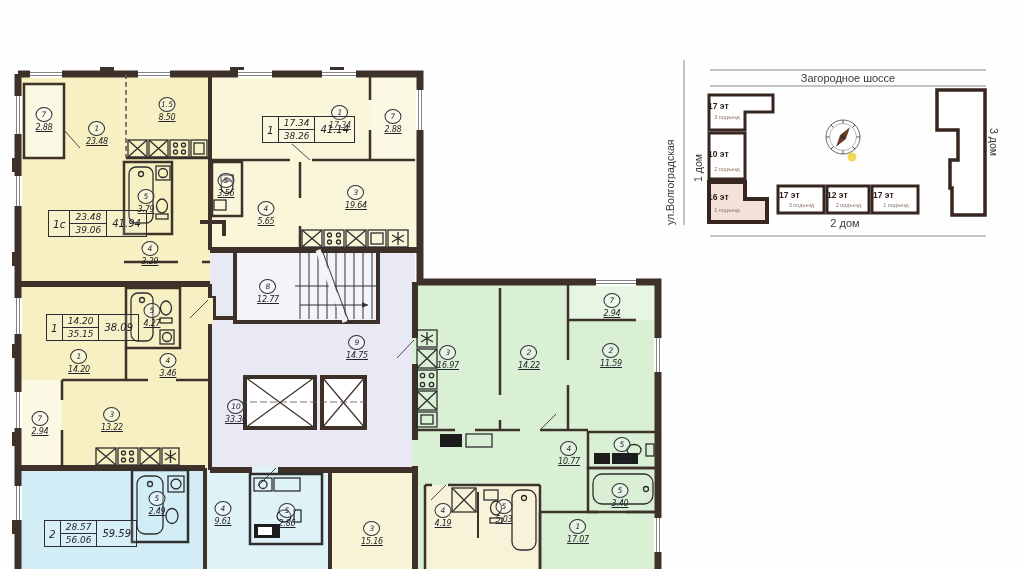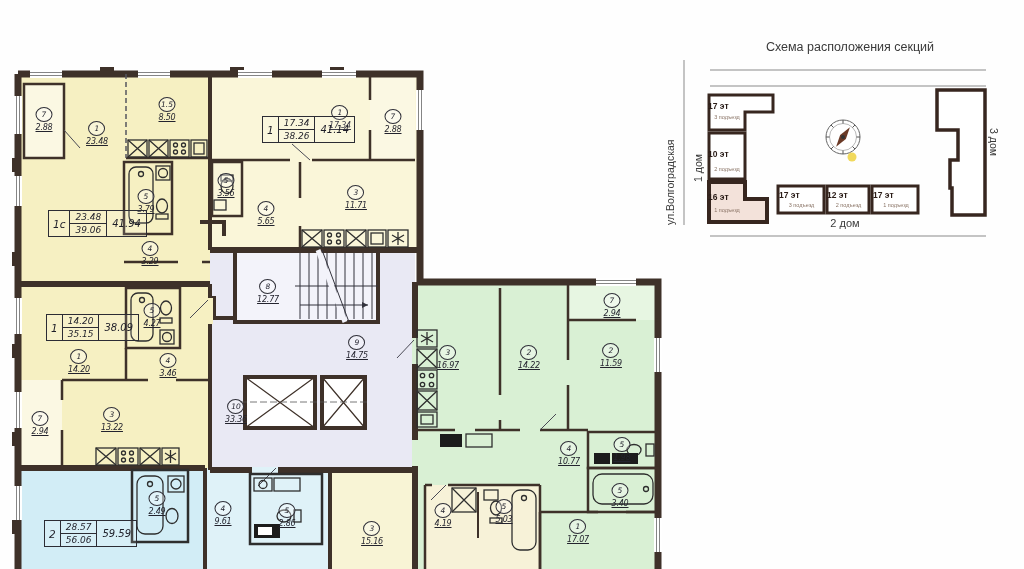--- a/index.html
+++ b/index.html
@@ -321,21 +321,21 @@
 </svg>
 
 <div class="rl" style="left:44px;top:104px"><span class="rn">7</span><span class="ra">2.88</span></div>
 <div class="rl" style="left:97px;top:118px"><span class="rn">1</span><span class="ra">23.48</span></div>
 <div class="rl" style="left:167px;top:94px"><span class="rn">1.5</span><span class="ra">8.50</span></div>
 <div class="rl" style="left:146px;top:186px"><span class="rn">5</span><span class="ra">3.79</span></div>
 <div class="rl" style="left:150px;top:238px"><span class="rn">4</span><span class="ra">3.29</span></div>
 <div class="rl" style="left:226px;top:170px"><span class="rn">5</span><span class="ra">3.56</span></div>
 <div class="rl" style="left:340px;top:102px"><span class="rn">1</span><span class="ra">17.34</span></div>
 <div class="rl" style="left:393px;top:106px"><span class="rn">7</span><span class="ra">2.88</span></div>
-<div class="rl" style="left:356px;top:182px"><span class="rn">3</span><span class="ra">11.71</span></div>
+<div class="rl" style="left:356px;top:182px"><span class="rn">3</span><span class="ra">19.64</span></div>
 <div class="rl" style="left:266px;top:198px"><span class="rn">4</span><span class="ra">5.65</span></div>
 <div class="rl" style="left:79px;top:346px"><span class="rn">1</span><span class="ra">14.20</span></div>
 <div class="rl" style="left:152px;top:300px"><span class="rn">5</span><span class="ra">4.27</span></div>
 <div class="rl" style="left:168px;top:350px"><span class="rn">4</span><span class="ra">3.46</span></div>
 <div class="rl" style="left:112px;top:404px"><span class="rn">3</span><span class="ra">13.22</span></div>
 <div class="rl" style="left:40px;top:408px"><span class="rn">7</span><span class="ra">2.94</span></div>
 <div class="rl" style="left:268px;top:276px"><span class="rn">8</span><span class="ra">12.77</span></div>
 <div class="rl" style="left:357px;top:332px"><span class="rn">9</span><span class="ra">14.75</span></div>
 <div class="rl" style="left:236px;top:396px"><span class="rn">10</span><span class="ra">33.36</span></div>
 <div class="rl" style="left:448px;top:342px"><span class="rn">3</span><span class="ra">16.97</span></div>
@@ -379,21 +379,21 @@
 </div>
 <div class="stamp" style="left:44px;top:520px">
   <span class="st-type">2</span>
   <span class="st-mid">
         <span class="top">28.57</span>
         <span>56.06</span>
       </span>
   <span class="st-total">59.59</span>
 </div>
 
-<div class="sch-title" style="left:700px;top:40px;width:300px">Схема расположения секций</div>
+<div class="road" style="left:710px;top:72px;width:276px">Загородное шоссе</div>
 <div class="vtext" style="left:664px;top:90px;height:135px">ул.Волгоградская</div>
 <div class="vtext" style="left:692px;top:122px;height:60px">1 дом</div>
 <div class="road" style="left:795px;top:217px;width:100px">2 дом</div>
 <div class="vtext-r" style="left:988px;top:128px;height:60px">3 дом</div>
 
 <div class="sec-f" style="left:708px;top:101px;width:38px">17 эт</div>
 <div class="sec-e" style="left:708px;top:114px;width:38px">3 подъезд</div>
 <div class="sec-f" style="left:708px;top:149px;width:38px">10 эт</div>
 <div class="sec-e" style="left:708px;top:166px;width:38px">2 подъезд</div>
 <div class="sec-f" style="left:708px;top:192px;width:38px">16 эт</div>

